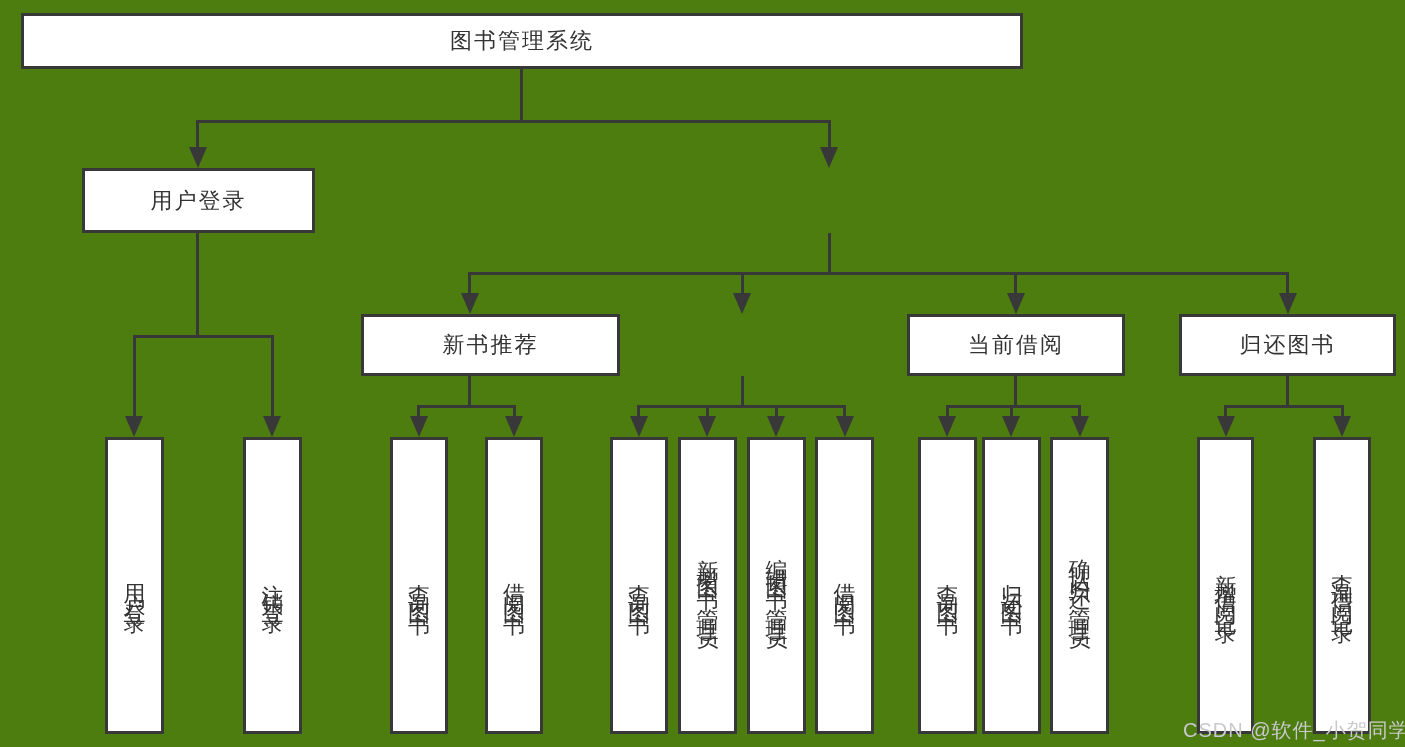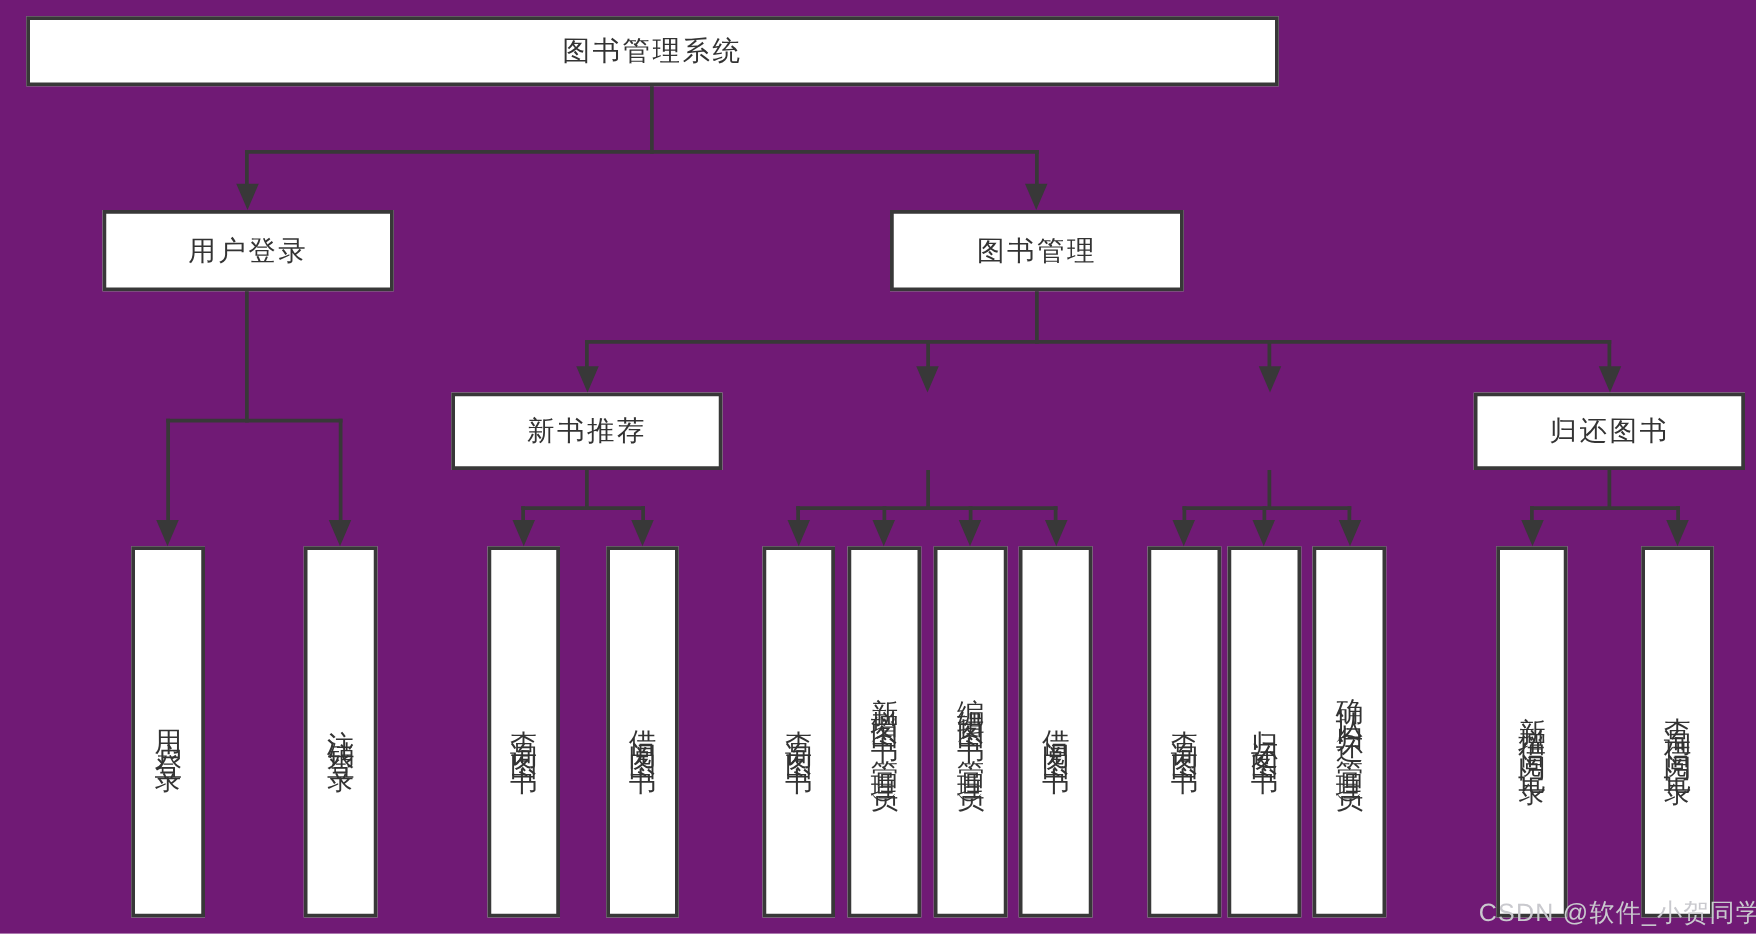--- a/index.html
+++ b/index.html
@@ -1,20 +1,20 @@
 <!DOCTYPE html>
 <html><head>
 <meta charset="utf-8">
 <style>
   html, body { margin: 0; padding: 0; background: #ffffff; }
   .canvas {
     position: relative;
     width: 1405px;
     height: 747px;
-    background: #701a75;
+    background: #4d7c0f;
     font-family: "Liberation Sans", "DejaVu Sans", sans-serif;
     overflow: hidden;
   }
   .node {
     position: absolute;
     box-sizing: border-box;
     border: 3px solid #383838;
     background: #ffffff;
     color: #333333;
     display: flex;
@@ -52,25 +52,25 @@
 </style>
 </head>
 <body>
 
 <div class="canvas">
 
   <div class="node" style="left:21px; top:13px; width:1002px; height:56px;">图书管理系统</div>
 
   <div class="node" style="left:82px; top:168px; width:233px; height:65px;">用户登录</div>
 
-  <div class="node" style="left:712px; top:168px; width:235px; height:65px;">图书管理</div>
 
-  <div class="node" style="left:361px; top:314px; width:217px; height:62px;">新书推荐</div>
+  <div class="node" style="left:361px; top:314px; width:259px; height:62px;">新书推荐</div>
 
 
+  <div class="node" style="left:907px; top:314px; width:218px; height:62px;">当前借阅</div>
 
   <div class="node" style="left:1179px; top:314px; width:217px; height:62px;">归还图书</div>
 
   <div class="node vert" style="left:105px; top:437px; width:59px; height:297px;">用户登录</div>
 
   <div class="node vert" style="left:243px; top:437px; width:59px; height:297px;">注销登录</div>
 
   <div class="node vert" style="left:390px; top:437px; width:58px; height:297px;">查询图书</div>
 
   <div class="node vert" style="left:485px; top:437px; width:58px; height:297px;">借阅图书</div>

